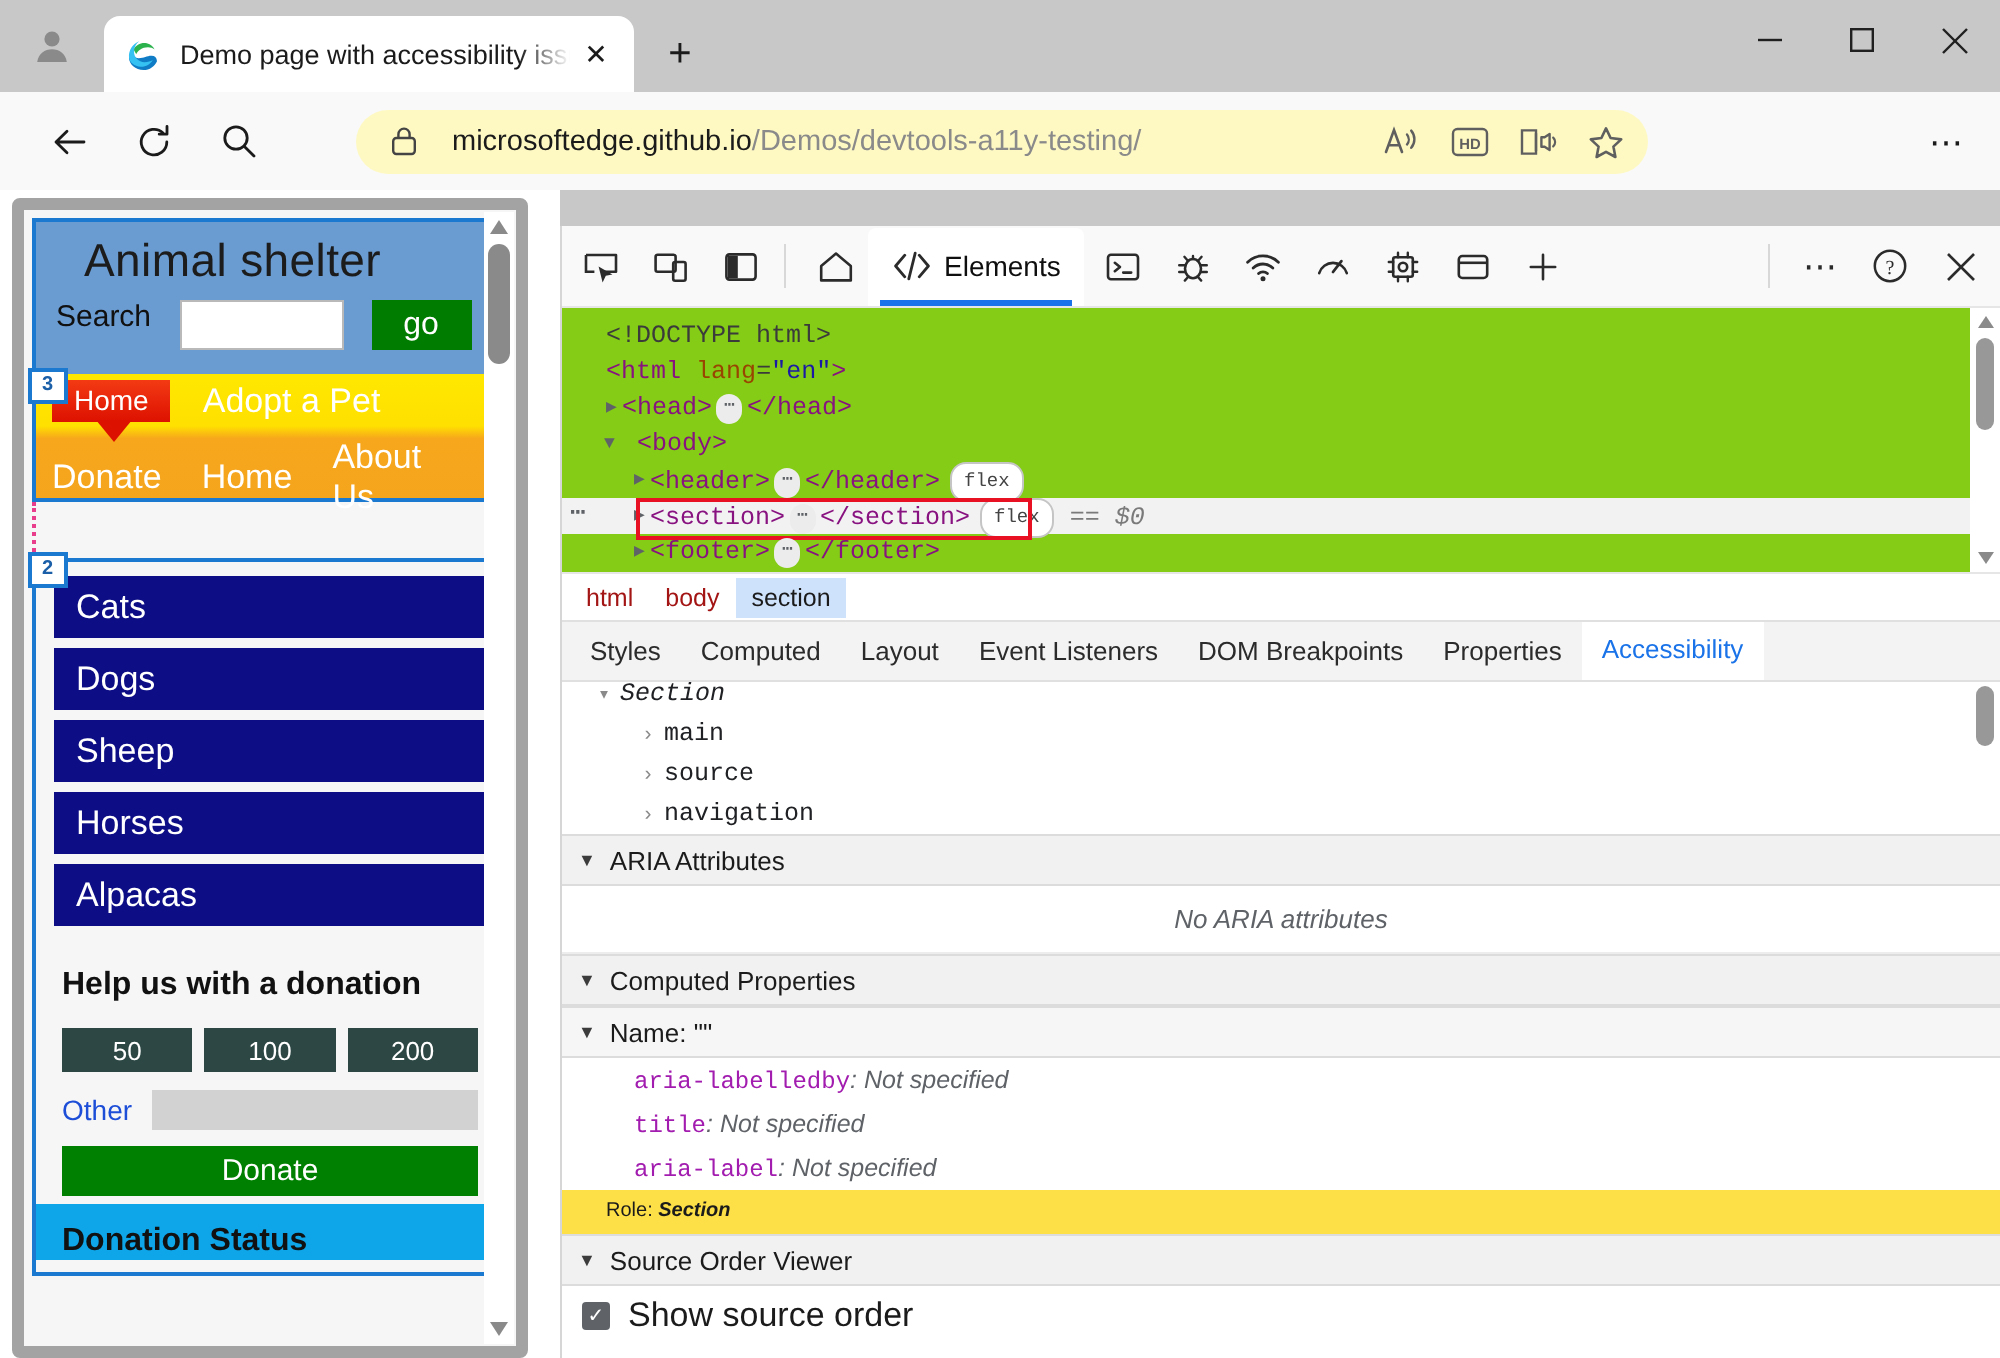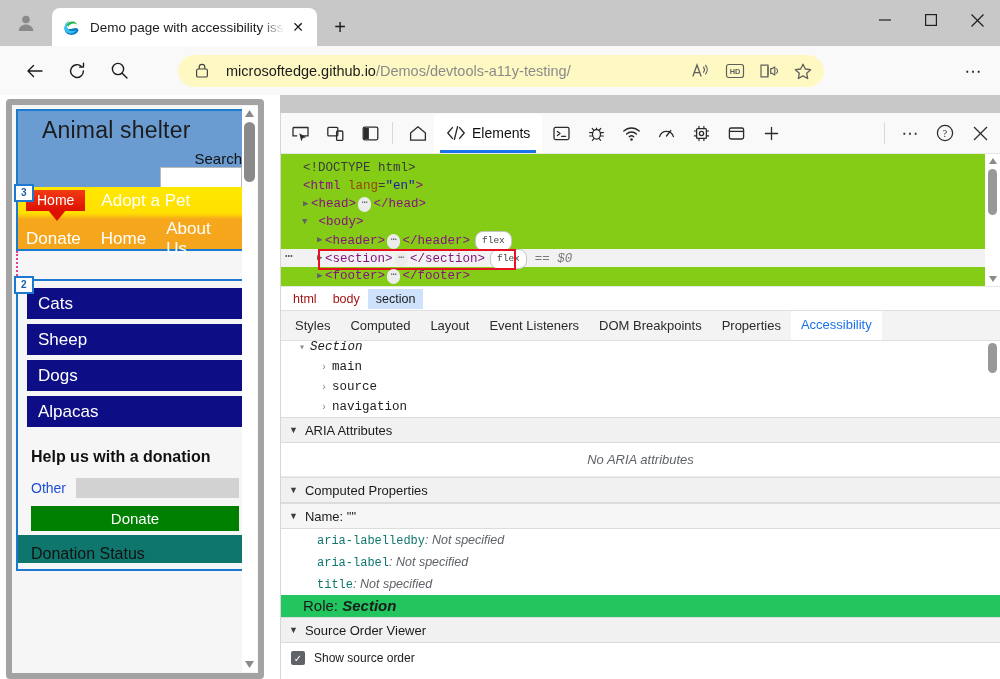--- a/index.html
+++ b/index.html
@@ -86,21 +86,21 @@
     overflow:hidden;
   }
   .pg-header {
     position:relative; margin:4px 4px 0 4px; height:78px;
     background:#6a9bd1;
     border:2px solid #1b79d0;
     border-bottom:none;
     padding:6px 10px 0 10px;
   }
   .pg-title { font-size:23px; color:#1c1c1c; font-weight:400; letter-spacing:.2px; padding-left:14px;}
-  .pg-searchrow { display:flex; align-items:flex-end; margin-top:6px;flex-direction:column; }
+  .pg-searchrow { display:flex; align-items:flex-start; margin-top:6px; }
   .pg-searchlabel { font-size:15px; color:#111; }
   .pg-searchbox { width:82px; height:25px; background:#fff; border:1px solid #b9b9b9; margin-left:14px; }
   .pg-go {
     width:50px; height:25px; background:#007d00; color:#fff;
     font-size:16px; display:flex; align-items:center; justify-content:center;
     margin-left:14px;
   }
   .pg-nav {
     position:relative; margin:0 4px; height:64px;
     background:linear-gradient(to bottom,#ffe800 0%,#ffe000 42%,#f7a71c 52%,#f5a51c 100%);
@@ -149,21 +149,21 @@
     flex:1 1 0; height:22px; background:#2c4744; color:#fff; font-size:13px;
     display:flex; align-items:center; justify-content:center;
   }
   .don-otherrow { display:flex; align-items:center; margin-top:9px; }
   .don-otherlabel { font-size:14px; color:#1d4ed8; }
   .don-otherinput { flex:1 1 auto; height:20px; background:#d2d2d2; margin-left:10px; border:none; }
   .don-submit {
     margin-top:8px; height:25px; background:#008000; color:#fff; font-size:15px;
     display:flex; align-items:center; justify-content:center;
   }
-  .don-status { padding:10px 13px 0 13px; font-size:16px; font-weight:normal; color:#111; background:#0f766e; }
+  .don-status { padding:10px 13px 0 13px; font-size:16px; font-weight:bold; color:#111; background:#0ea5e9; }
 
   .pg-scrollbar {
     position:absolute; right:1px; top:1px; width:15px; bottom:1px;
     background:#ffffff;
   }
   .pg-sb-up, .pg-sb-down {
     position:absolute; left:0; width:15px; height:15px;
     display:flex; align-items:center; justify-content:center;
   }
   .pg-sb-up { top:0; }
@@ -270,30 +270,30 @@
   .sect-hdr .tri { font-size:9px; margin-right:7px; color:#3c3c3c; }
   .noaria {
     height:34px; display:flex; align-items:center; justify-content:center;
     font-size:13px; color:#5f6368; font-style:italic;
     border-bottom:1px solid #ededed;
   }
   .namebox { border:1px solid #dcdcdc; border-left:none; border-right:none; background:#f6f6f6; }
   .namerow { height:24px; display:flex; align-items:center; padding-left:8px; font-size:13px; color:#1b1b1b; }
   .namerow .tri { font-size:9px; margin-right:7px; color:#3c3c3c; }
   .proprow { height:22px; line-height:22px; padding-left:36px; font-size:12.5px; background:#fff; }
-  .pk { color:#0f766e; font-family:"Liberation Mono", monospace; font-size:12px; }
+  .pk { color:#a21caf; font-family:"Liberation Mono", monospace; font-size:12px; }
   .pv { color:#5f6368; font-style:italic; }
-  .rolerow { height:22px; line-height:22px; padding-left:22px; font-size:15px; color:#1b1b1b; background:#22c55e; }
+  .rolerow { height:22px; line-height:22px; padding-left:22px; font-size:10px; color:#1b1b1b; background:#fde047; }
   .rolerow i { font-weight:bold; }
   .sov-row { height:30px; display:flex; align-items:center; padding-left:10px; gap:9px; }
   .cbx {
     width:14px; height:14px; background:#5f6368; border-radius:2px;
     display:flex; align-items:center; justify-content:center; color:#fff; font-size:10px;
   }
-  .sov-label { font-size:12px; color:#1b1b1b; }
+  .sov-label { font-size:17px; color:#1b1b1b; }
 
   .a11y-scroll { position:absolute; right:0; top:0; width:15px; bottom:0; }
   .asb-thumb { position:absolute; left:3px; top:2px; width:9px; height:30px; background:#989898; border-radius:5px; }
 </style>
 </head>
 <body>
 
 <div id="app">
 
   <div class="titlebar">
@@ -416,26 +416,32 @@
           <span class="nav-link">Home</span>
           <span class="nav-link">About Us</span>
         </div>
       </div>
 
       <div class="pg-gap"></div>
 
       <div class="pg-list">
         <span class="badge badge-2">2</span>
         <div class="cat-btn first">Cats</div>
+        <div class="cat-btn">Dogs</div>
         <div class="cat-btn">Sheep</div>
-        <div class="cat-btn">Dogs</div>
+        <div class="cat-btn">Horses</div>
         <div class="cat-btn">Alpacas</div>
 
         <div class="pg-donatewrap">
           <div class="don-title">Help us with a donation</div>
+          <div class="don-amounts">
+            <span class="don-amt">50</span>
+            <span class="don-amt">100</span>
+            <span class="don-amt">200</span>
+          </div>
           <div class="don-otherrow">
             <span class="don-otherlabel">Other</span>
             <span class="don-otherinput"></span>
           </div>
           <div class="don-submit">Donate</div>
         </div>
         <div class="don-status">Donation Status</div>
       </div>
 
       <div class="pg-scrollbar">
@@ -635,24 +641,24 @@
       <div class="namebox">
         <div class="namerow">
           <span class="tri">▼</span>
           <span>Name: ""</span>
         </div>
       </div>
       <div class="proprow">
         <span class="pk">aria-labelledby</span><span class="pv">: </span><span class="pv">Not specified</span>
       </div>
       <div class="proprow">
+        <span class="pk">title</span><span class="pv">: </span><span class="pv">Not specified</span>
+      </div>
+      <div class="proprow">
         <span class="pk">aria-label</span><span class="pv">: </span><span class="pv">Not specified</span>
-      </div>
-      <div class="proprow">
-        <span class="pk">title</span><span class="pv">: </span><span class="pv">Not specified</span>
       </div>
       <div class="rolerow">
         <span>Role:</span>
         <i>Section</i>
       </div>
 
       <div class="sect-hdr">
         <span class="tri">▼</span>
         <span>Source Order Viewer</span>
       </div>

